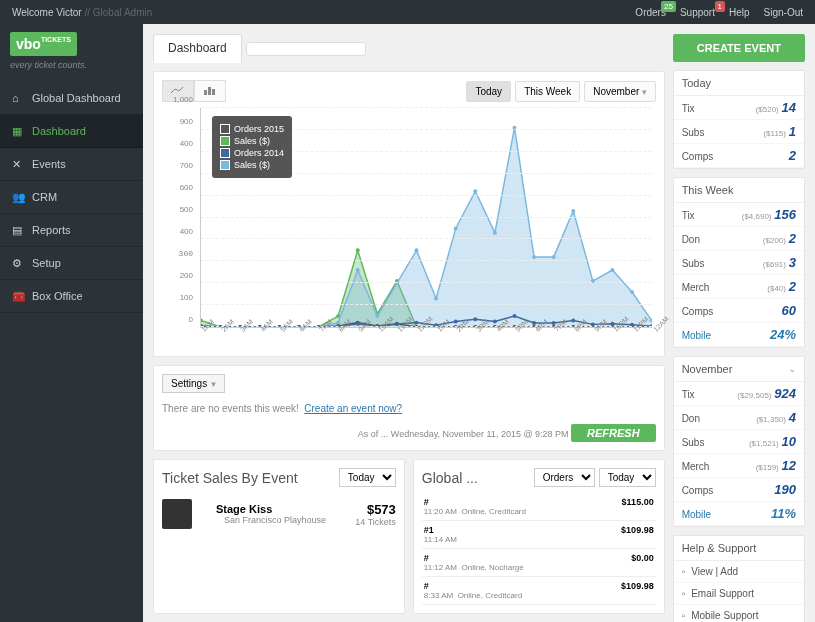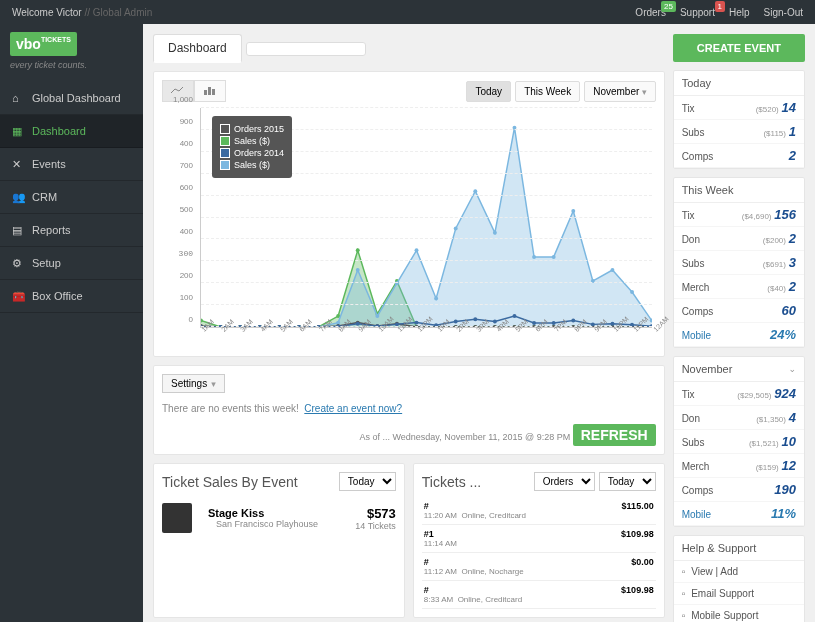--- a/index.html
+++ b/index.html
@@ -38,38 +38,38 @@
 .legend-row { display: flex; align-items: center; gap: 4px; margin: 2px 0; }
 .swatch { width: 10px; height: 10px; border: 1px solid #fff; }
 .y-axis { position: absolute; left: 0; top: 0; bottom: 20px; width: 35px; }
 .y-tick { position: absolute; right: 4px; font-size: 8px; color: #888; transform: translateY(-50%); }
 .plot { position: absolute; left: 38px; right: 4px; top: 0; bottom: 20px; border-left: 1px solid #ccc; border-bottom: 1px solid #ccc; }
 .grid-line { position: absolute; left: 0; right: 0; border-top: 1px dashed #eee; }
 .x-axis { position: absolute; left: 38px; right: 4px; bottom: 0; height: 20px; }
 .x-tick { position: absolute; font-size: 7px; color: #888; transform: rotate(-45deg); transform-origin: left top; }
 svg.chart-svg { position: absolute; top: 0; left: 0; width: 100%; height: 100%; }
 .btn-green { background: #5cb85c; color: #fff; border: none; padding: 8px 14px; font-size: 11px; font-weight: bold; cursor: pointer; border-radius: 2px; width: 100%; }
-.btn-green.small { padding: 3px 8px; font-size: 14px; width: auto; }
+.btn-green.small { padding: 3px 16px; font-size: 11px; width: auto; font-style: italic; }
 .stat-panel { background: #fff; border: 1px solid #e5e5e5; border-radius: 2px; margin-bottom: 8px; }
 .stat-header { padding: 6px 8px; font-size: 11px; color: #555; border-bottom: 1px solid #eee; display: flex; justify-content: space-between; align-items: center; }
 .stat-row { padding: 4px 8px; display: flex; justify-content: space-between; align-items: baseline; font-size: 10px; border-bottom: 1px solid #f5f5f5; }
 .stat-label { color: #555; }
 .stat-amount { color: #999; font-size: 8px; }
 .stat-value { color: #1a4d8f; font-weight: bold; font-size: 13px; font-style: italic; }
 .stat-row.mobile .stat-label, .stat-row.mobile .stat-value { color: #2a7ab0; }
 .section-header { display: flex; justify-content: space-between; align-items: center; margin-bottom: 6px; }
 .section-title { font-size: 14px; color: #555; }
 .select { border: 1px solid #ccc; padding: 2px 4px; font-size: 10px; background: #fff; cursor: pointer; }
 .settings-btn { border: 1px solid #ccc; background: #f5f5f5; padding: 3px 8px; font-size: 10px; cursor: pointer; display: flex; align-items: center; gap: 4px; }
 .empty-msg { color: #888; font-size: 10px; padding: 4px 0; }
 .link { color: #2a7ab0; text-decoration: underline; cursor: pointer; }
 .asof { text-align: right; font-size: 9px; color: #888; margin-top: 6px; }
 .two-col { display: flex; gap: 8px; }
 .col { flex: 1; }
-.event-row { display: flex; align-items: center; gap: 16px; padding: 6px 0; }
+.event-row { display: flex; align-items: center; gap: 24px; padding: 6px 0; }
 .event-thumb { width: 30px; height: 30px; background: #333; border-radius: 2px; }
 .event-info { flex: 1; }
 .event-name { font-weight: bold; font-size: 11px; }
 .event-venue { color: #888; font-size: 9px; margin-left: 8px; }
 .event-price { text-align: right; }
 .event-price-val { font-weight: bold; font-size: 13px; }
 .event-tix { color: #888; font-size: 9px; }
 .recent-row { border-bottom: 1px solid #eee; padding: 4px 2px; font-size: 9px; }
 .recent-top { display: flex; justify-content: space-between; }
 .recent-num { font-weight: bold; }
@@ -383,21 +383,21 @@
                 </div>
                 <div class="event-price">
                   <div class="event-price-val">$573</div>
                   <div class="event-tix">14 Tickets</div>
                 </div>
               </div>
             </div>
       </div>
       <div class="col panel">
         <div class="section-header">
-          <span class="section-title">Tickets ...</span>
+          <span class="section-title">Global ...</span>
           <div style="display:flex;gap:4px">
             <select class="select"><option>Orders</option></select>
             <select class="select"><option>Today</option></select>
           </div>
         </div>
         <div id="recent-rows">
               <div class="recent-row">
                 <div class="recent-top">
                   <span class="recent-num">#</span>
                   <span class="recent-amt">$115.00</span>

